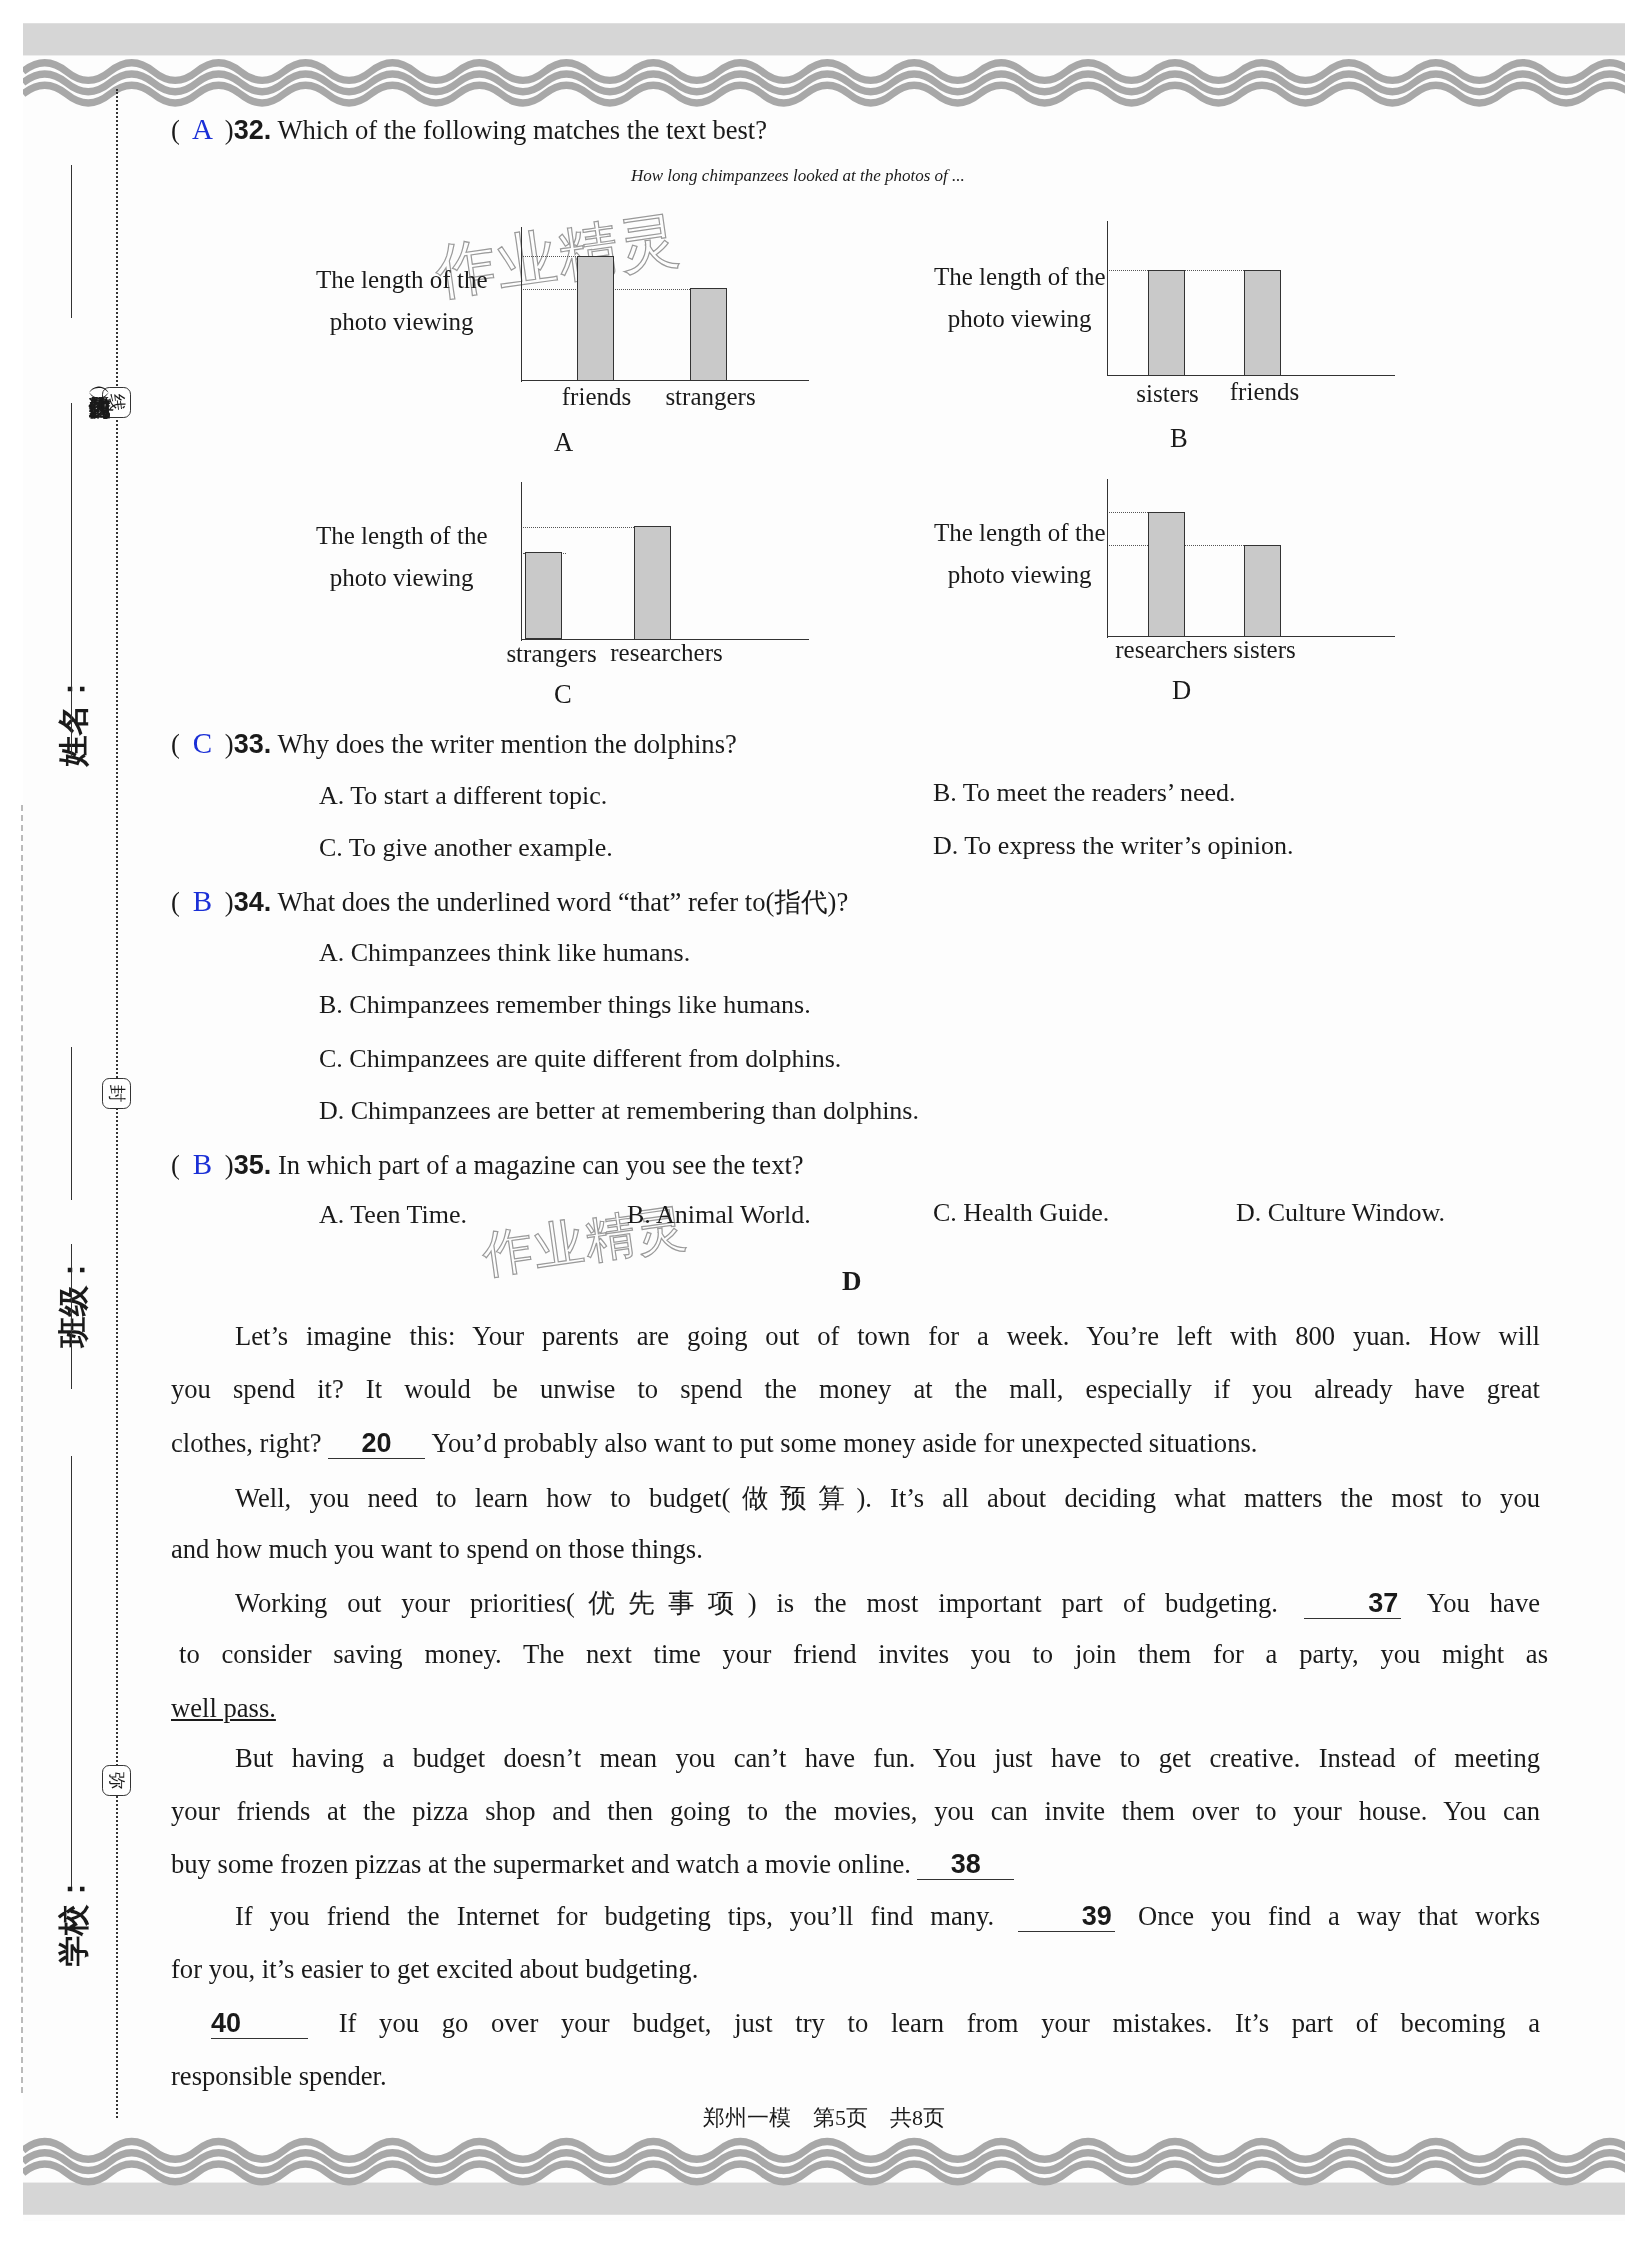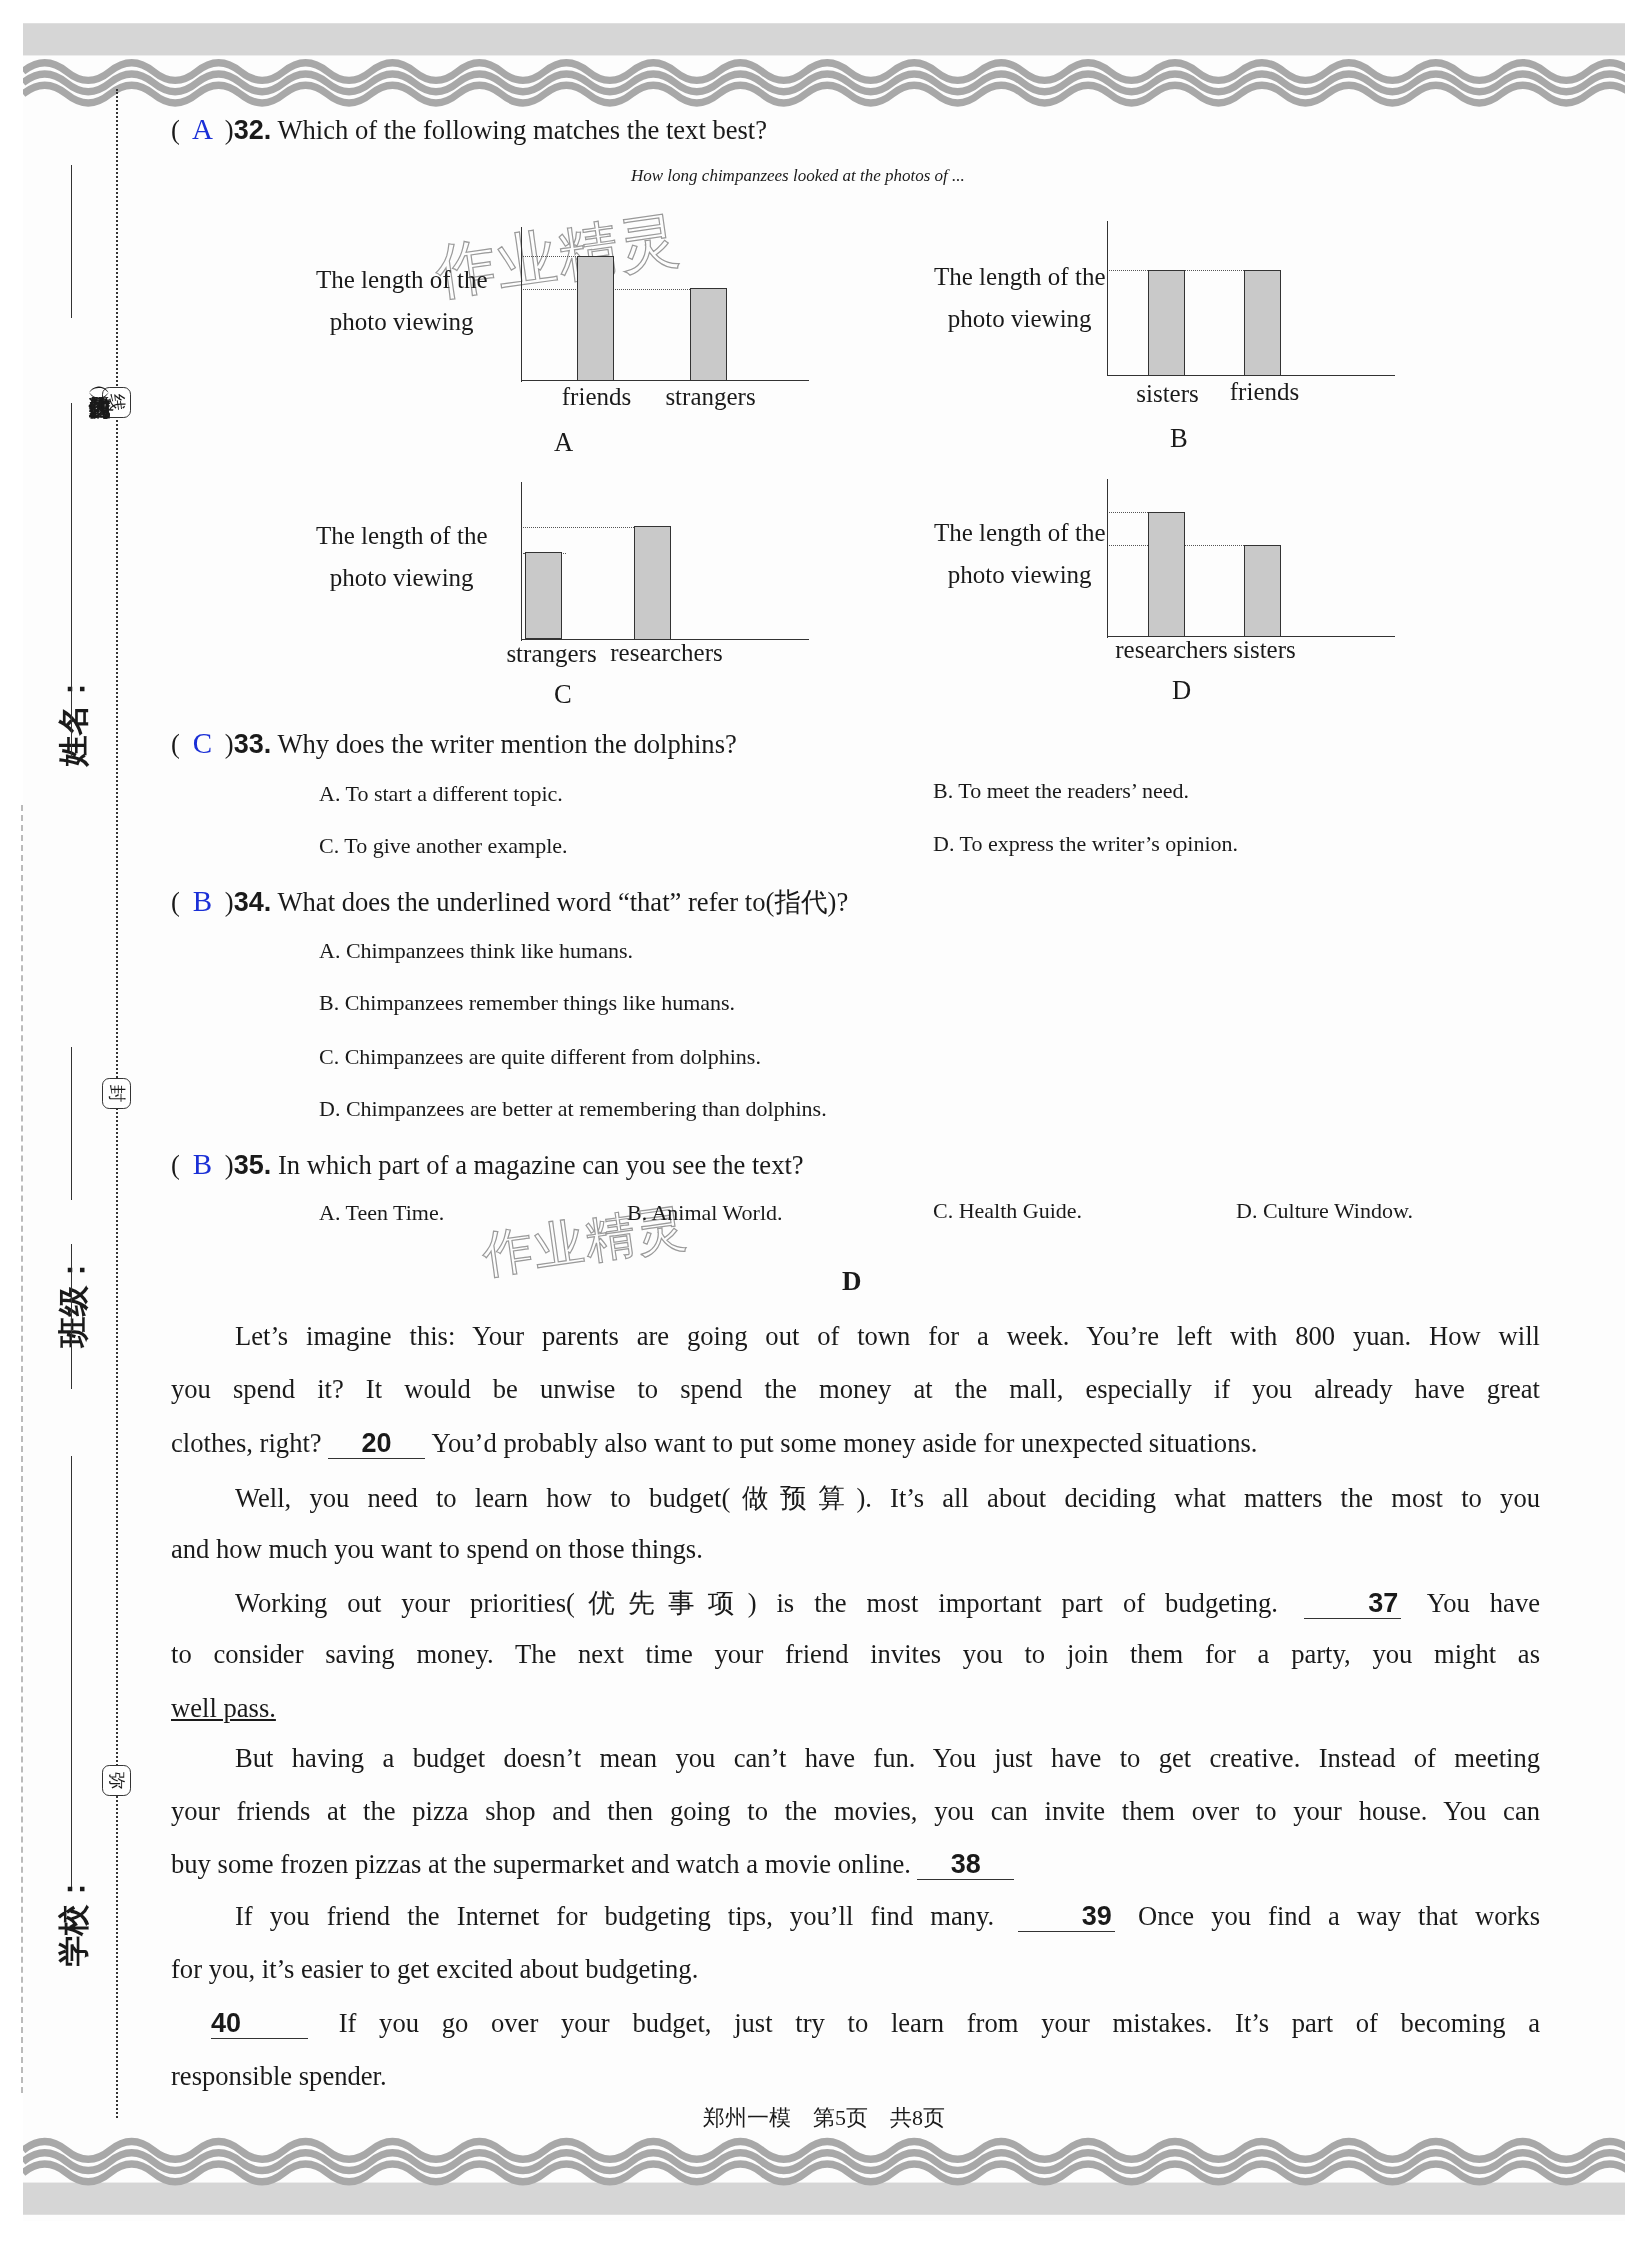--- a/index.html
+++ b/index.html
@@ -18,21 +18,21 @@
                transform:rotate(-90deg);transform-origin:center center;white-space:nowrap;}
   .field-line{position:absolute;left:71px;border-left:1.6px solid #333;}
   .seal-note{position:absolute;left:84px;top:354px;width:32px;font-family:"DejaVu Sans",sans-serif;font-size:22.5px;
              line-height:26.6px;text-align:center;}
   .scan-marks{position:absolute;left:21px;top:805px;height:1288px;border-left:2.4px dashed #bbb;}
   
   .q{position:absolute;left:171px;font-size:26.6px;white-space:nowrap;}
   .paren{display:inline-block;}
   .ans{color:#1a2fd6;display:inline-block;width:45px;text-align:center;font-size:29px;}
   .qnum{font-family:"Liberation Sans",sans-serif;font-weight:bold;font-size:27px;}
-  .opt{position:absolute;font-size:22px;white-space:nowrap;}
+  .opt{position:absolute;font-size:26px;white-space:nowrap;}
   .chart-title{position:absolute;left:631px;top:166px;font-style:italic;font-size:17px;}
   
   .chart{position:absolute;}
   .chart .ylabel{position:absolute;font-size:25px;text-align:center;line-height:42px;white-space:nowrap;}
   .chart .axis-y{position:absolute;border-left:1.6px solid #333;}
   .chart .axis-x{position:absolute;border-top:1.6px solid #333;}
   .chart .bar{position:absolute;background:#c9c9c9;border:1.6px solid #333;box-sizing:border-box;}
   .chart .guide{position:absolute;border-top:1.6px dotted #555;}
   .chart .xlab{position:absolute;font-size:25px;text-align:center;white-space:nowrap;}
   .chart .letter{position:absolute;font-size:26.6px;}
@@ -197,21 +197,21 @@
 <div class="para-line just" style="top:1321px;text-indent:64px;width:1369px;">Let’s imagine this: Your parents are going out of town for a week. You’re left with 800 yuan. How will</div>
 <div class="para-line just" style="top:1374px;">you spend it?  It would be unwise to spend the money at the mall, especially if you already have great</div>
 <div class="para-line" style="top:1428px;">
   <span>clothes, right?</span><span class="blank">20</span><span>You’d probably also want to put some money aside for unexpected situations.</span>
 </div>
 <div class="para-line just" style="top:1480px;text-indent:64px;">Well, you need to learn how to budget(做预算). It’s all about deciding what matters the most to you</div>
 <div class="para-line" style="top:1534px;">and how much you want to spend on those things.</div>
 <div class="para-line just" style="top:1585px;text-indent:64px;">
   <span>Working out your priorities(优先事项) is the most important part of budgeting.</span> <span class="blank">37</span> <span>You have</span>
 </div>
-<div class="para-line just" style="top:1639px;">to consider saving money. The next time your friend invites you to join them for a party, you might as</div>
+<div class="para-line just" style="top:1639px;margin-left:8px;">to consider saving money. The next time your friend invites you to join them for a party, you might as</div>
 <div class="para-line" style="top:1693px;text-decoration:underline;">well pass.</div>
 <div class="para-line just" style="top:1743px;text-indent:64px;">But having a budget doesn’t mean you can’t have fun. You just have to get creative. Instead of meeting</div>
 <div class="para-line just" style="top:1796px;">your friends at the pizza shop and then going to the movies, you can invite them over to your house. You can</div>
 <div class="para-line" style="top:1849px;">
   <span>buy some frozen pizzas at the supermarket and watch a movie online.</span><span class="blank">38</span>
 </div>
 <div class="para-line just" style="top:1901px;text-indent:64px;">
   <span>If you friend the Internet for budgeting tips, you’ll find many.</span> <span class="blank">39</span> <span>Once you find a way that works</span>
 </div>
 <div class="para-line" style="top:1954px;">for you, it’s easier to get excited about budgeting.</div>

